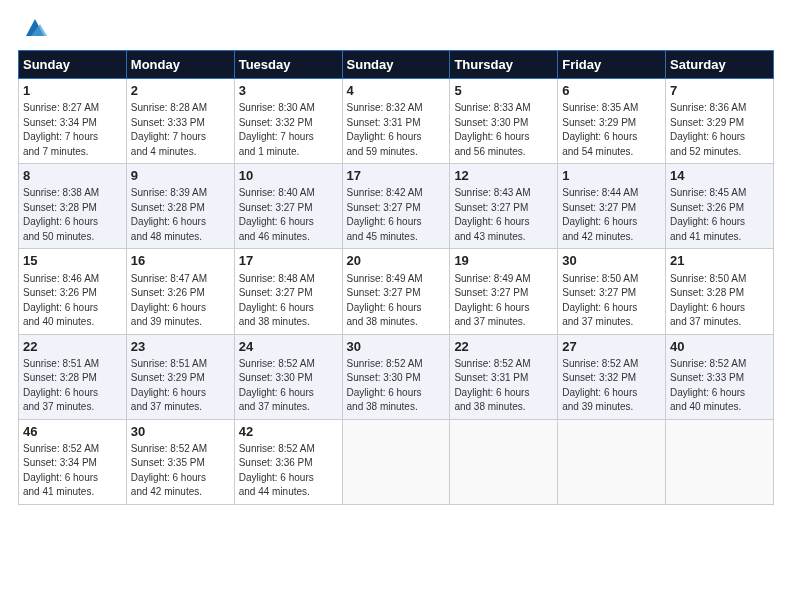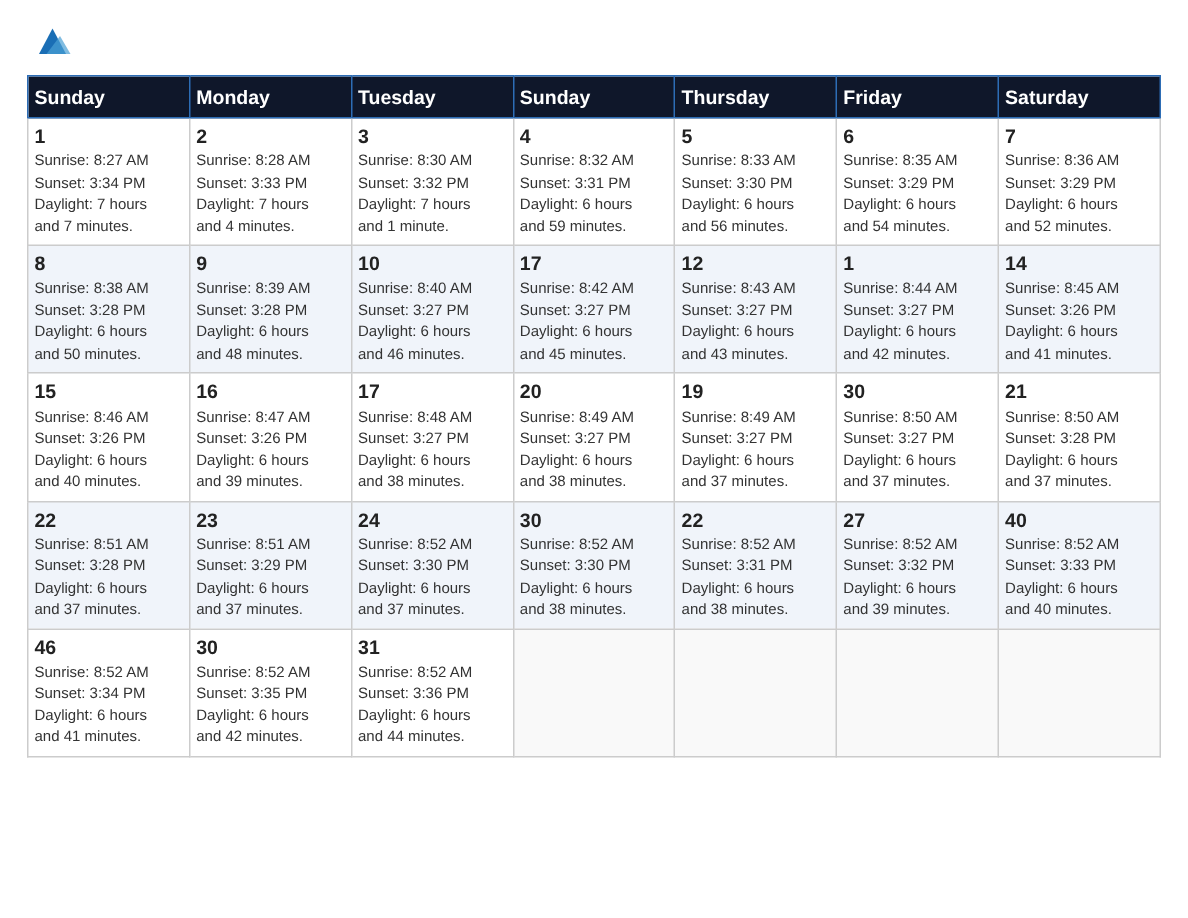--- a/index.html
+++ b/index.html
@@ -167,21 +167,21 @@
           <td><span class="day-number">23</span><span class="day-info">Sunrise: 8:51 AM<br>Sunset: 3:29 PM<br>Daylight: 6 hours<br>and 37 minutes.</span></td>
           <td><span class="day-number">24</span><span class="day-info">Sunrise: 8:52 AM<br>Sunset: 3:30 PM<br>Daylight: 6 hours<br>and 37 minutes.</span></td>
           <td><span class="day-number">30</span><span class="day-info">Sunrise: 8:52 AM<br>Sunset: 3:30 PM<br>Daylight: 6 hours<br>and 38 minutes.</span></td>
           <td><span class="day-number">22</span><span class="day-info">Sunrise: 8:52 AM<br>Sunset: 3:31 PM<br>Daylight: 6 hours<br>and 38 minutes.</span></td>
           <td><span class="day-number">27</span><span class="day-info">Sunrise: 8:52 AM<br>Sunset: 3:32 PM<br>Daylight: 6 hours<br>and 39 minutes.</span></td>
           <td><span class="day-number">40</span><span class="day-info">Sunrise: 8:52 AM<br>Sunset: 3:33 PM<br>Daylight: 6 hours<br>and 40 minutes.</span></td>
         </tr>
         <tr>
           <td><span class="day-number">46</span><span class="day-info">Sunrise: 8:52 AM<br>Sunset: 3:34 PM<br>Daylight: 6 hours<br>and 41 minutes.</span></td>
           <td><span class="day-number">30</span><span class="day-info">Sunrise: 8:52 AM<br>Sunset: 3:35 PM<br>Daylight: 6 hours<br>and 42 minutes.</span></td>
-          <td><span class="day-number">31</span><span class="day-info">Sunrise: 8:52 AM<br>Sunset: 3:36 PM<br>Daylight: 6 hours<br>and 44 minutes.</span></td>
+          <td><span class="day-number">42</span><span class="day-info">Sunrise: 8:52 AM<br>Sunset: 3:36 PM<br>Daylight: 6 hours<br>and 44 minutes.</span></td>
           <td class="empty-cell"></td>
           <td class="empty-cell"></td>
           <td class="empty-cell"></td>
           <td class="empty-cell"></td>
         </tr>
       </tbody>
   </table>
 </div>
 
 </body></html>

